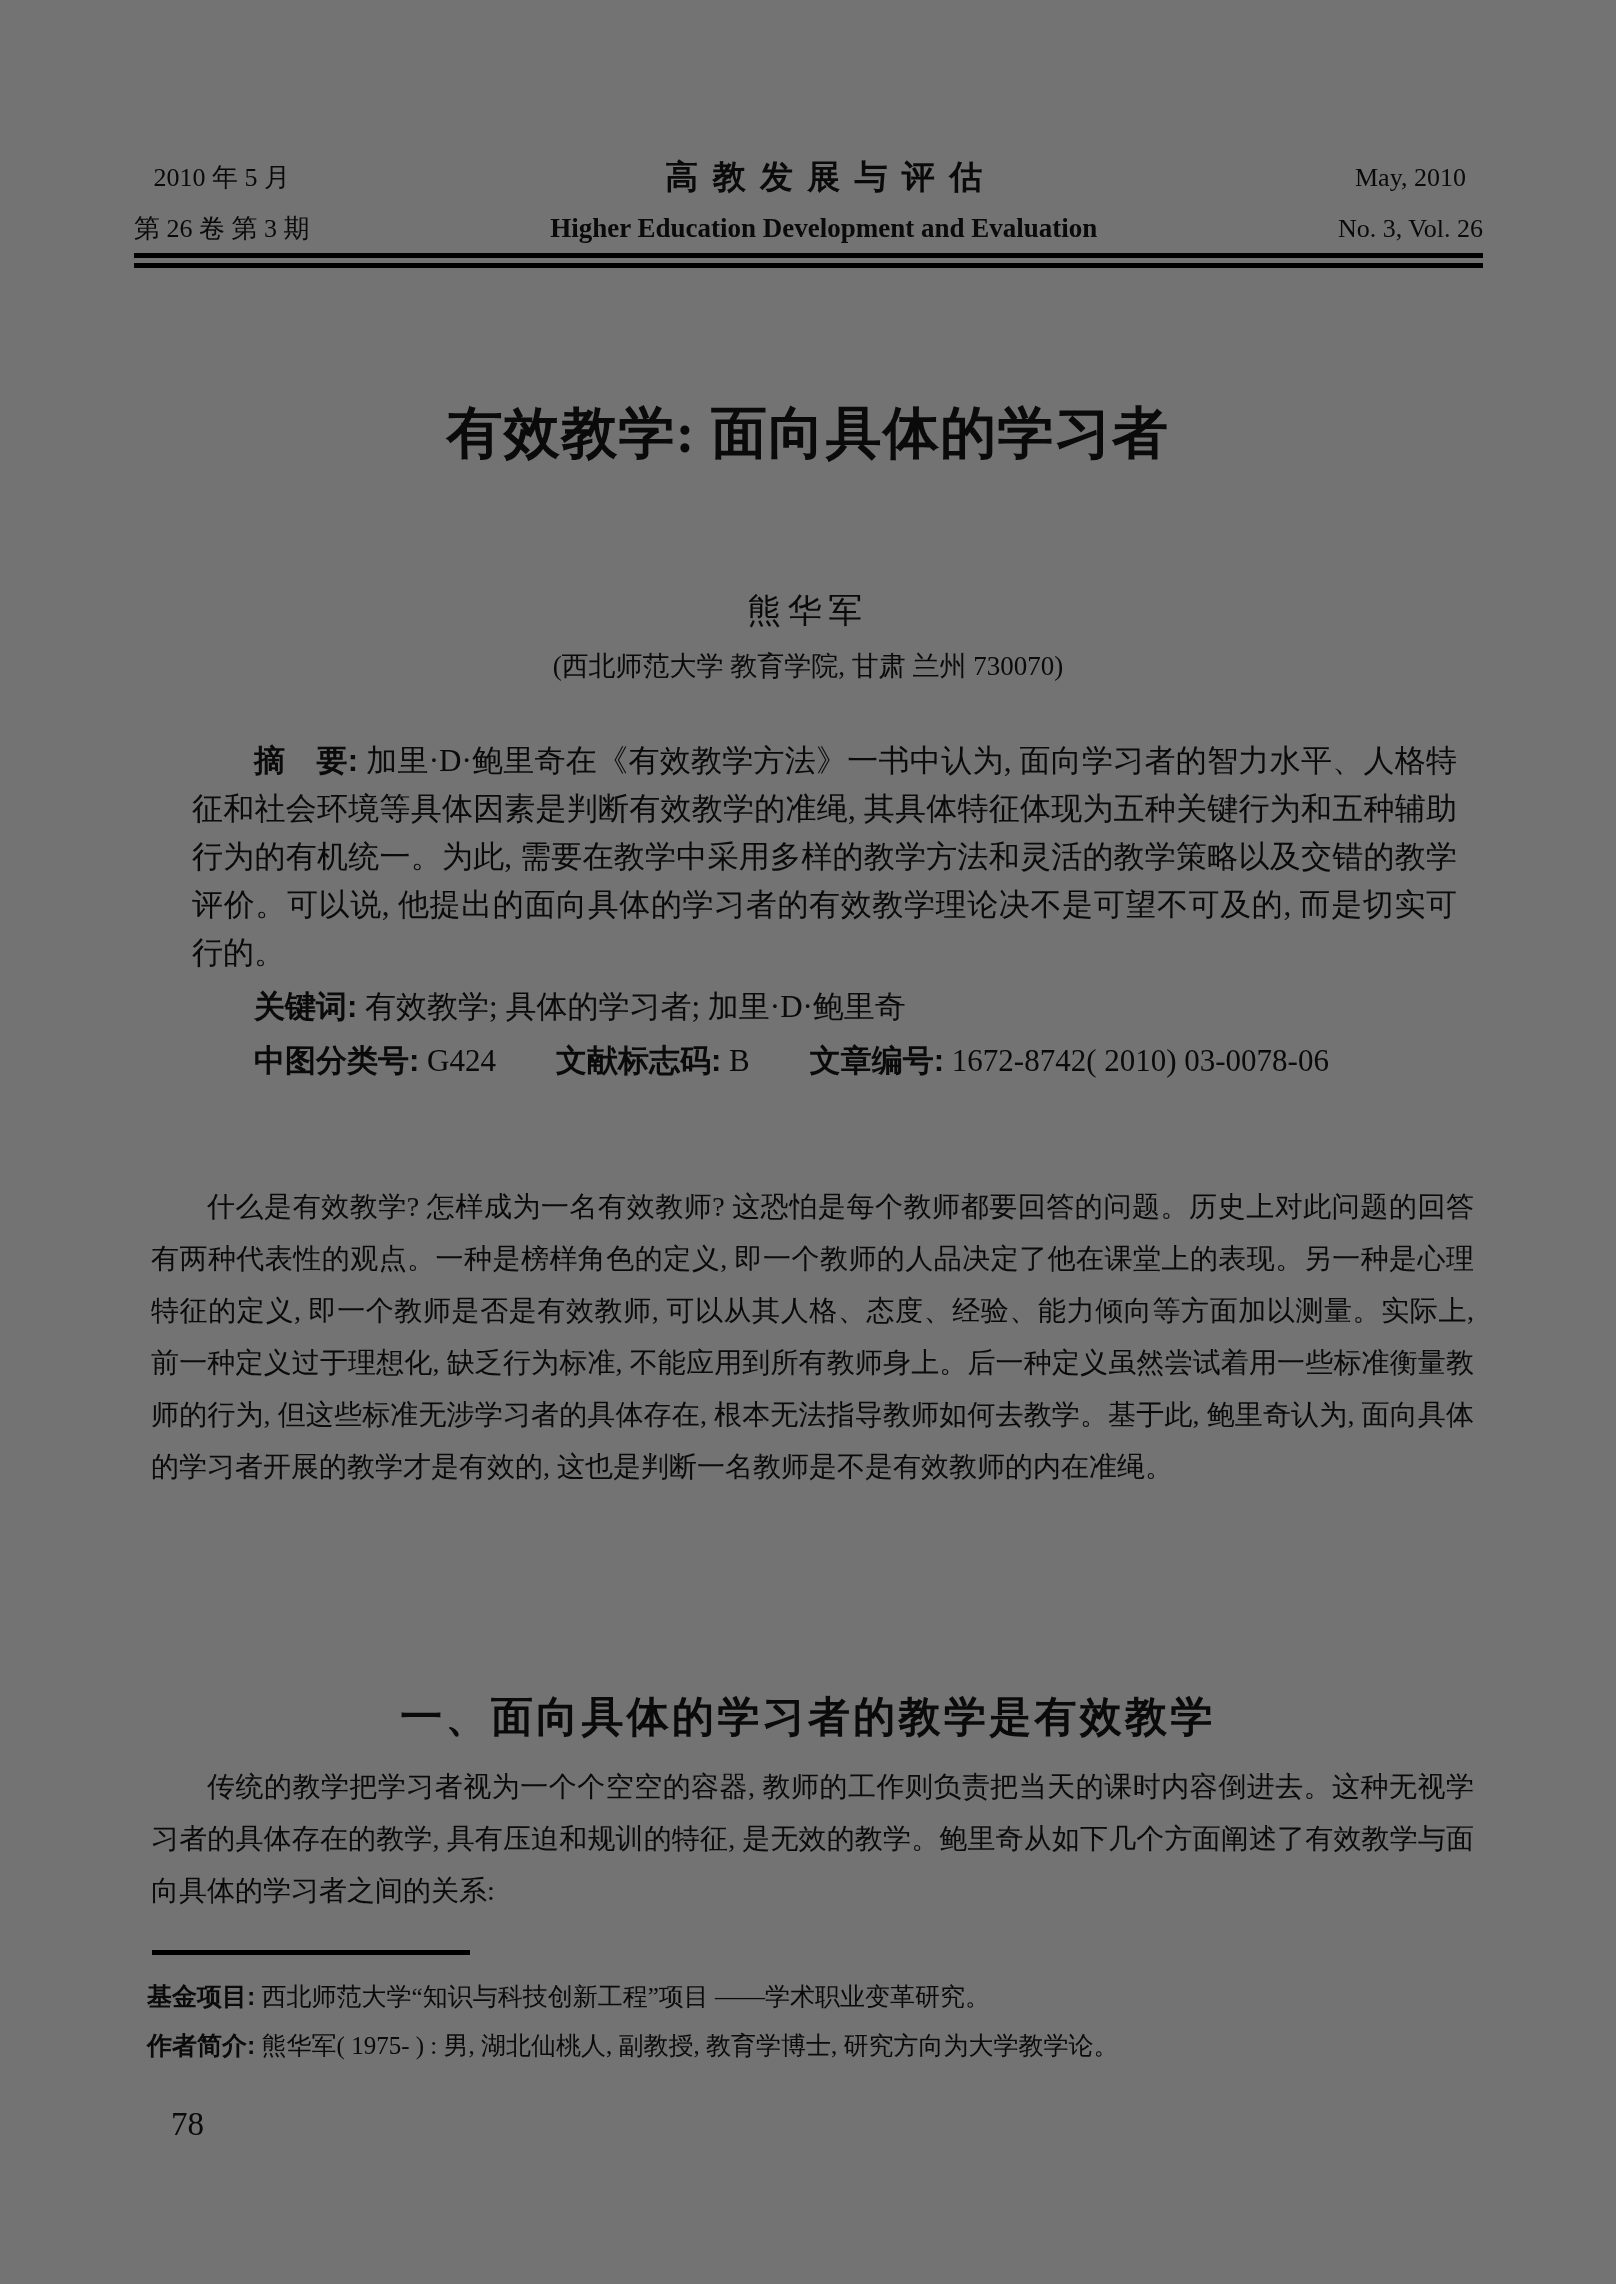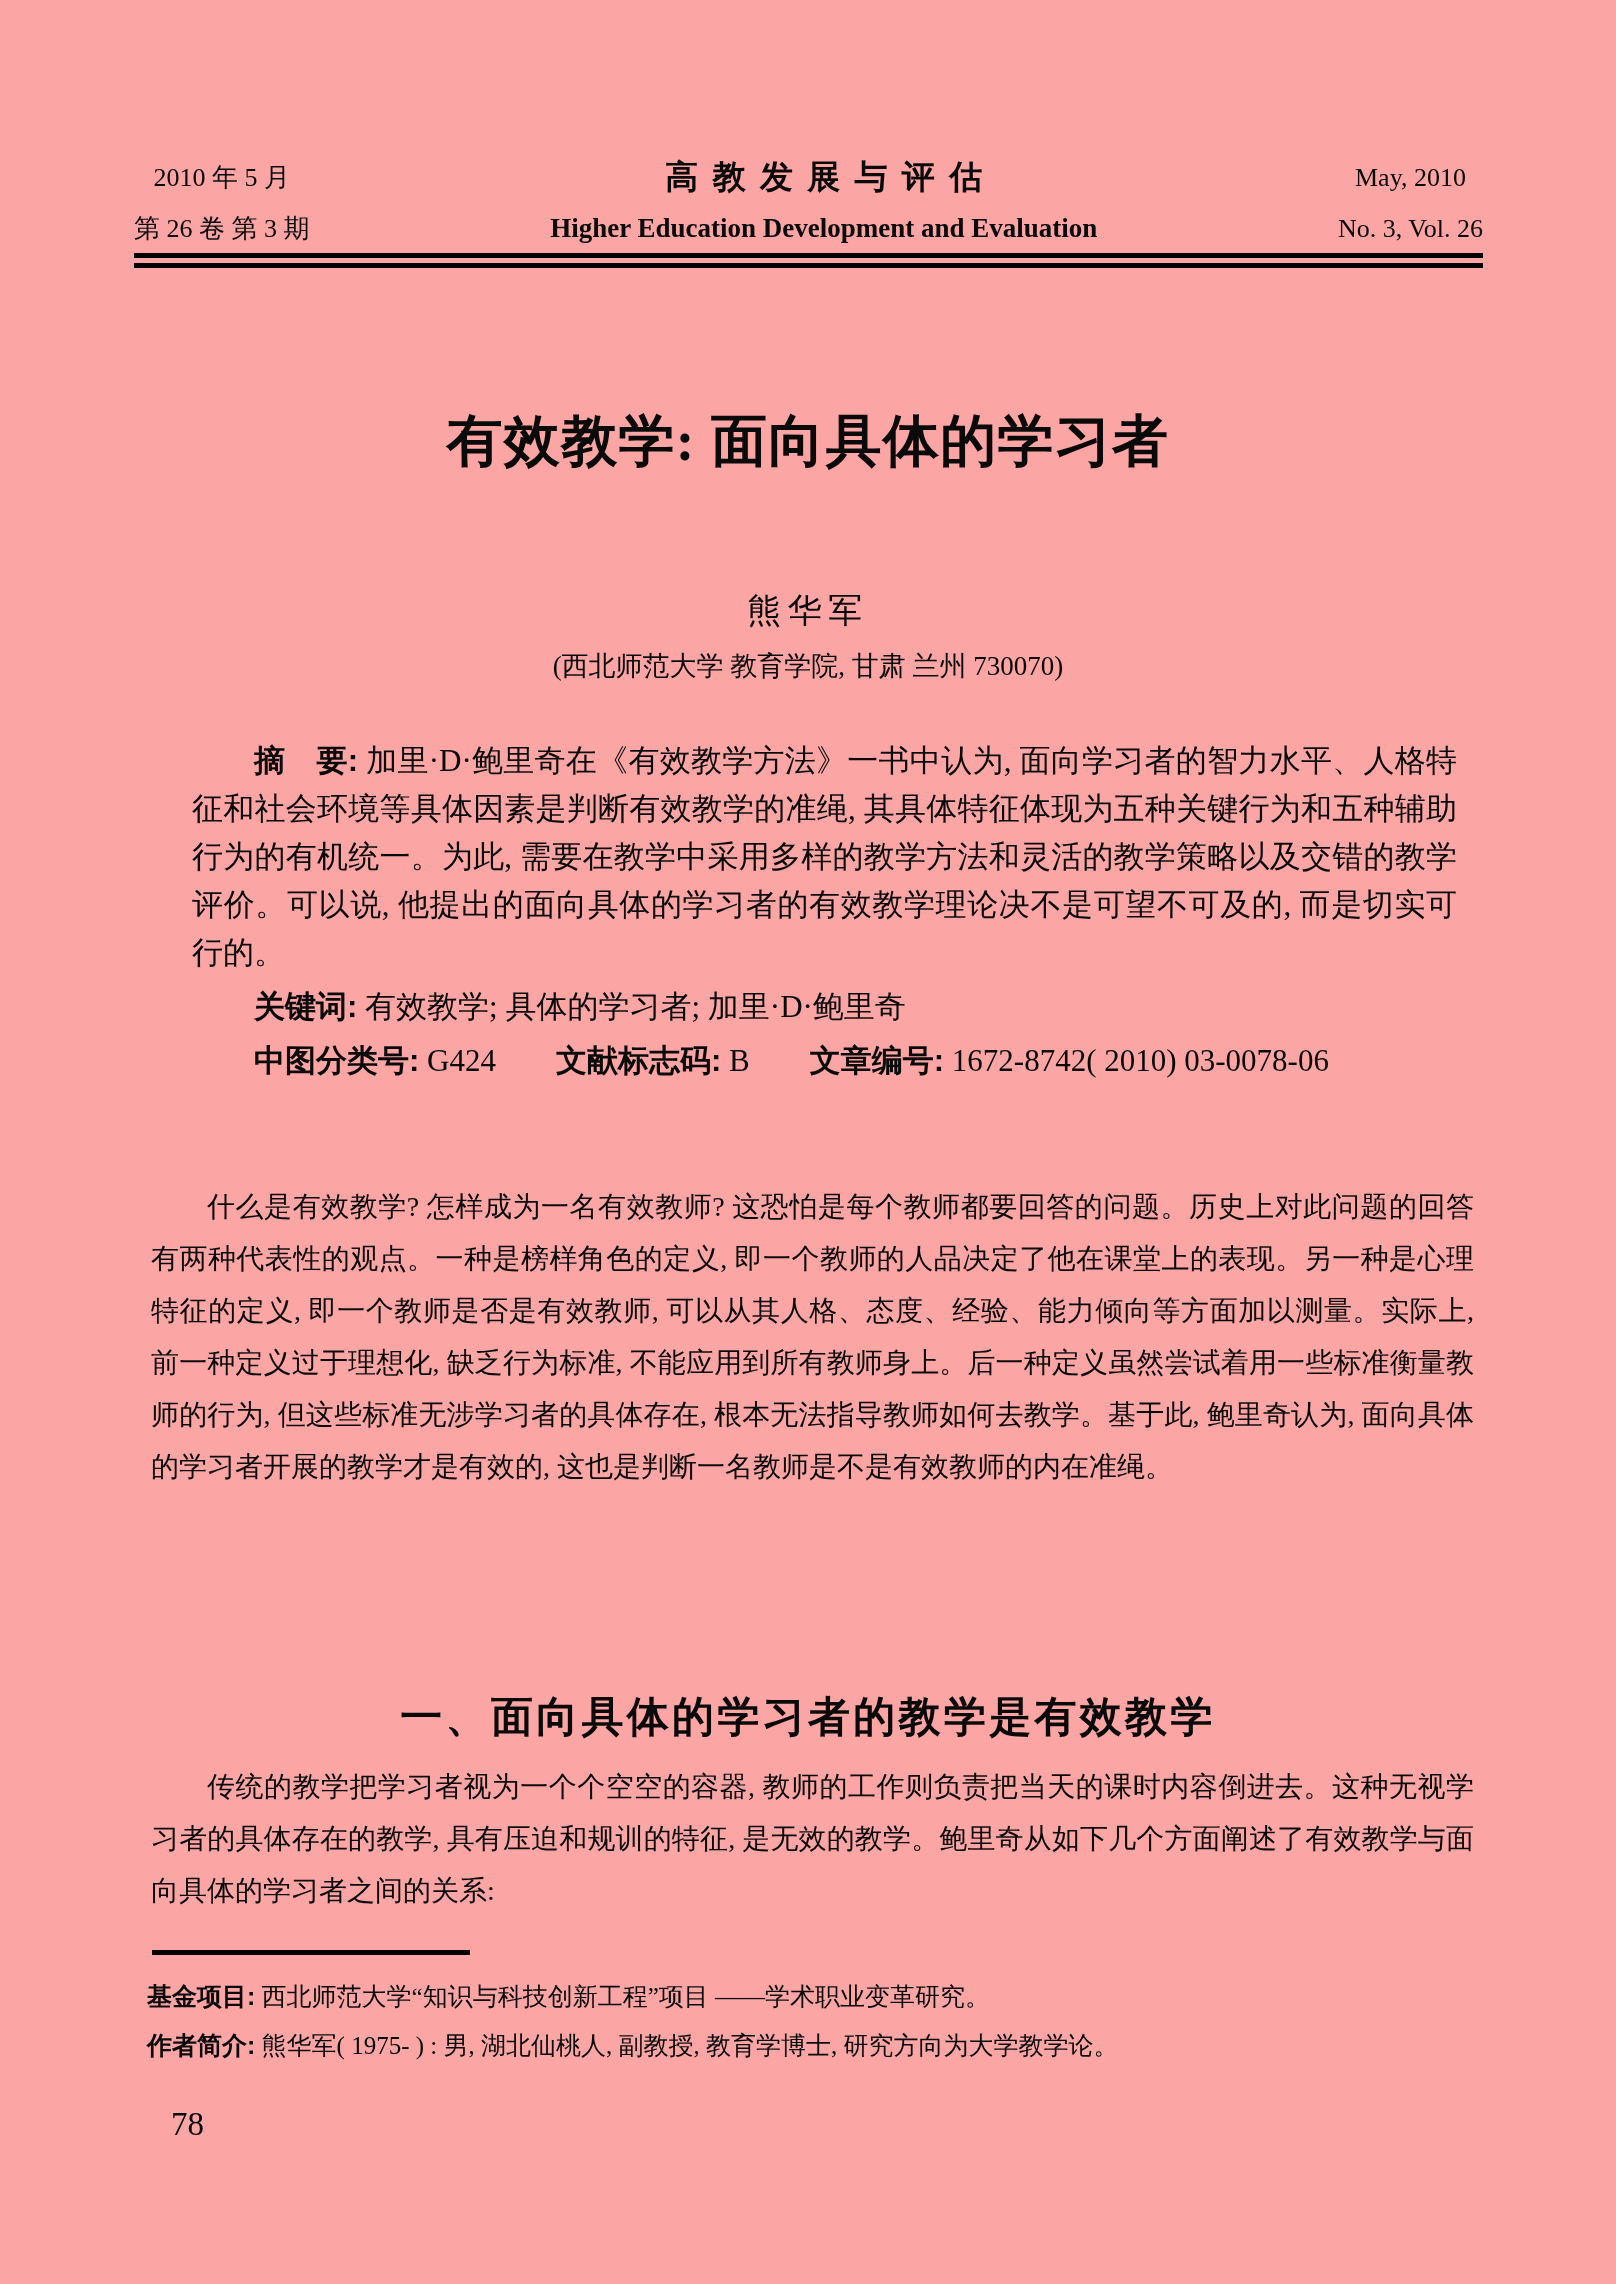--- a/index.html
+++ b/index.html
@@ -1,21 +1,21 @@
 <!DOCTYPE html>
 <html style="font-size:10.4px"><head>
 <meta charset="utf-8">
 <style>
   html, body { margin: 0; padding: 0; background: #e8e8e8; }
   .page {
     position: relative;
     width: 1616px;
     height: 2284px;
     margin: 0 auto;
-    background: #fca5a5;
+    background: #737373;
     color: #0a0a0a;
     font-family: "Liberation Serif", "DejaVu Serif", serif;
     overflow: hidden;
   }
 
   
   .hdr {
     position: absolute;
     top: 152px; left: 134px; width: 1349px;
     display: flex;
@@ -30,21 +30,21 @@
   }
   .journal-en {
     font-size: 27px; font-weight: bold; line-height: 51px; white-space: nowrap;
   }
   .rule { position: absolute; left: 134px; width: 1349px; background: #000; height: 4.6px; }
   .rule-top { top: 253px; }
   .rule-bot { top: 263px; }
 
   
   .title {
-    position: absolute; top: 366px; left: 0; width: 100%;
+    position: absolute; top: 358px; left: 0; width: 100%;
     text-align: center; font-size: 56px; font-weight: bold;
     letter-spacing: 1.3px; white-space: nowrap;
   }
   .subtitle {
     position: absolute; top: 470px; left: 0; width: 100%;
     text-align: center; font-size: 40px; white-space: nowrap;
   }
   .author {
     position: absolute; top: 588px; left: 0; width: 100%;
     text-align: center; font-size: 34px; letter-spacing: 6.5px; white-space: nowrap;

